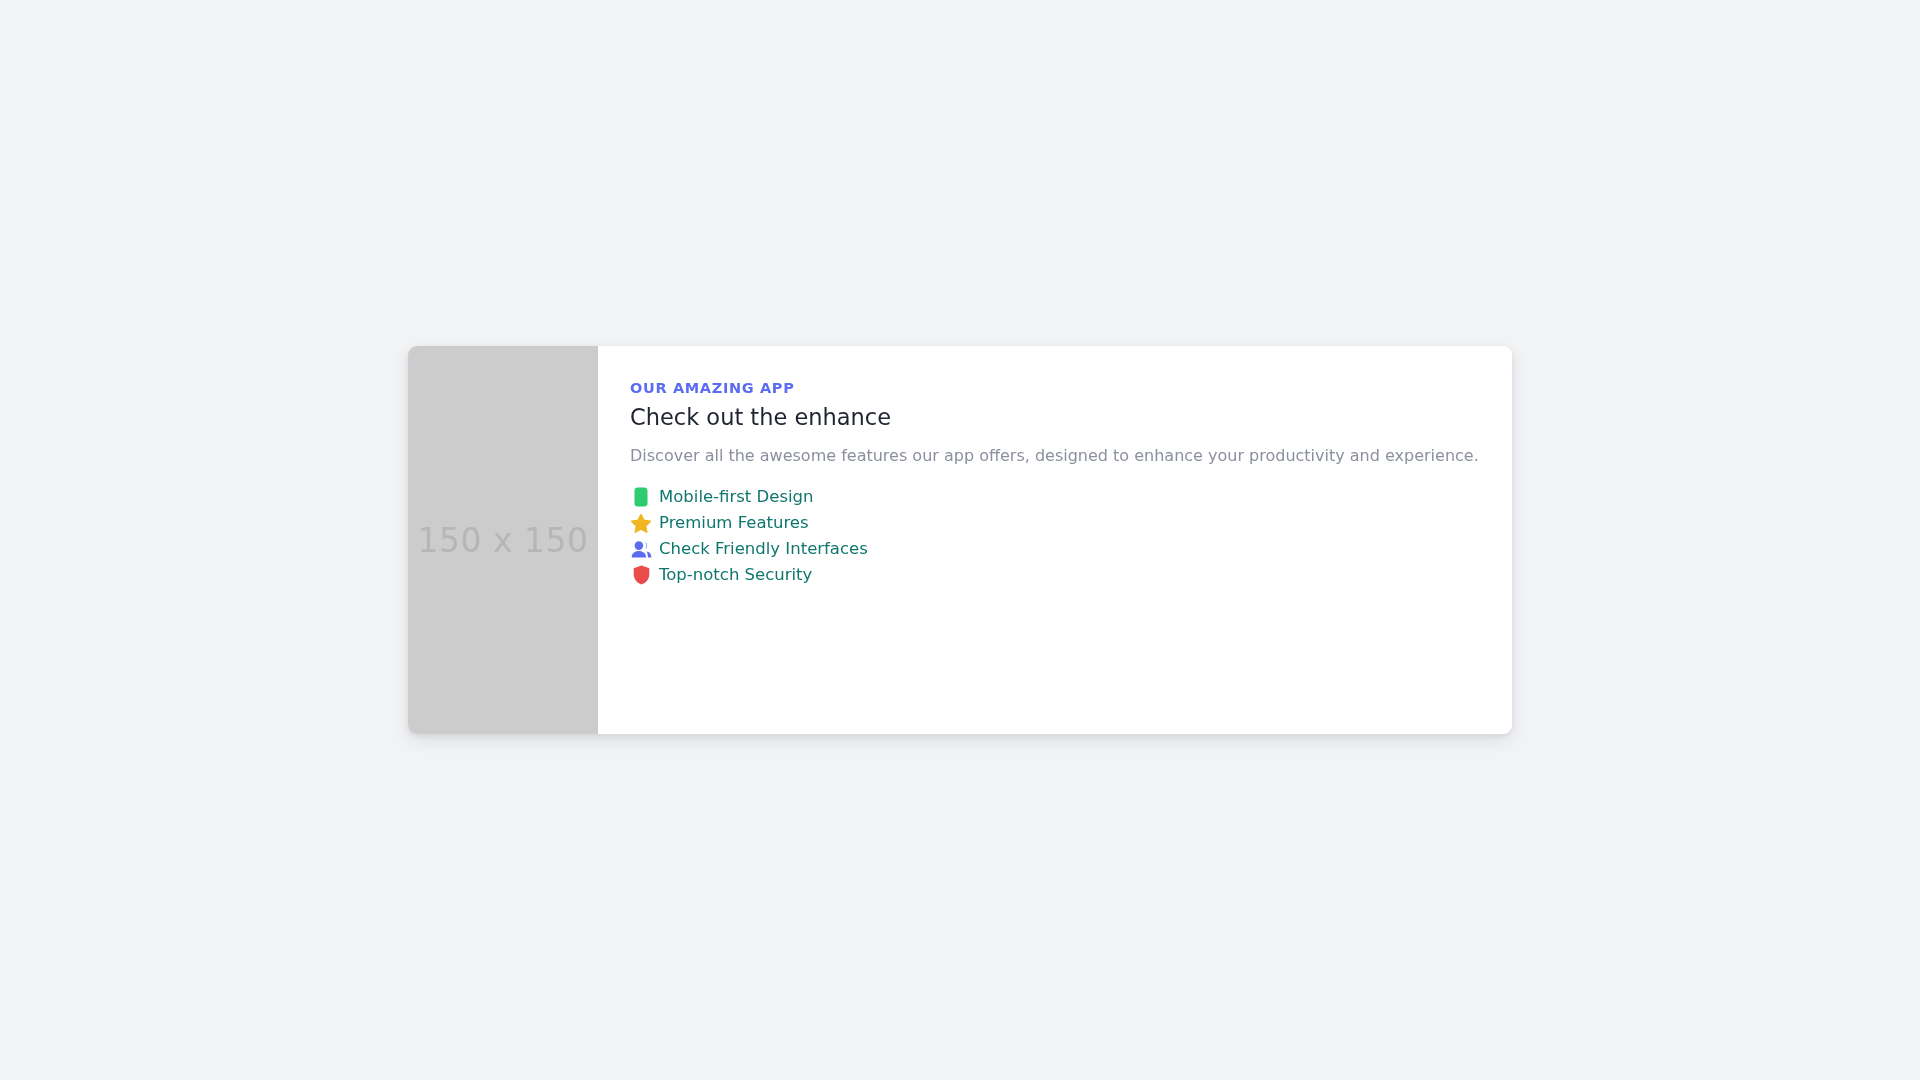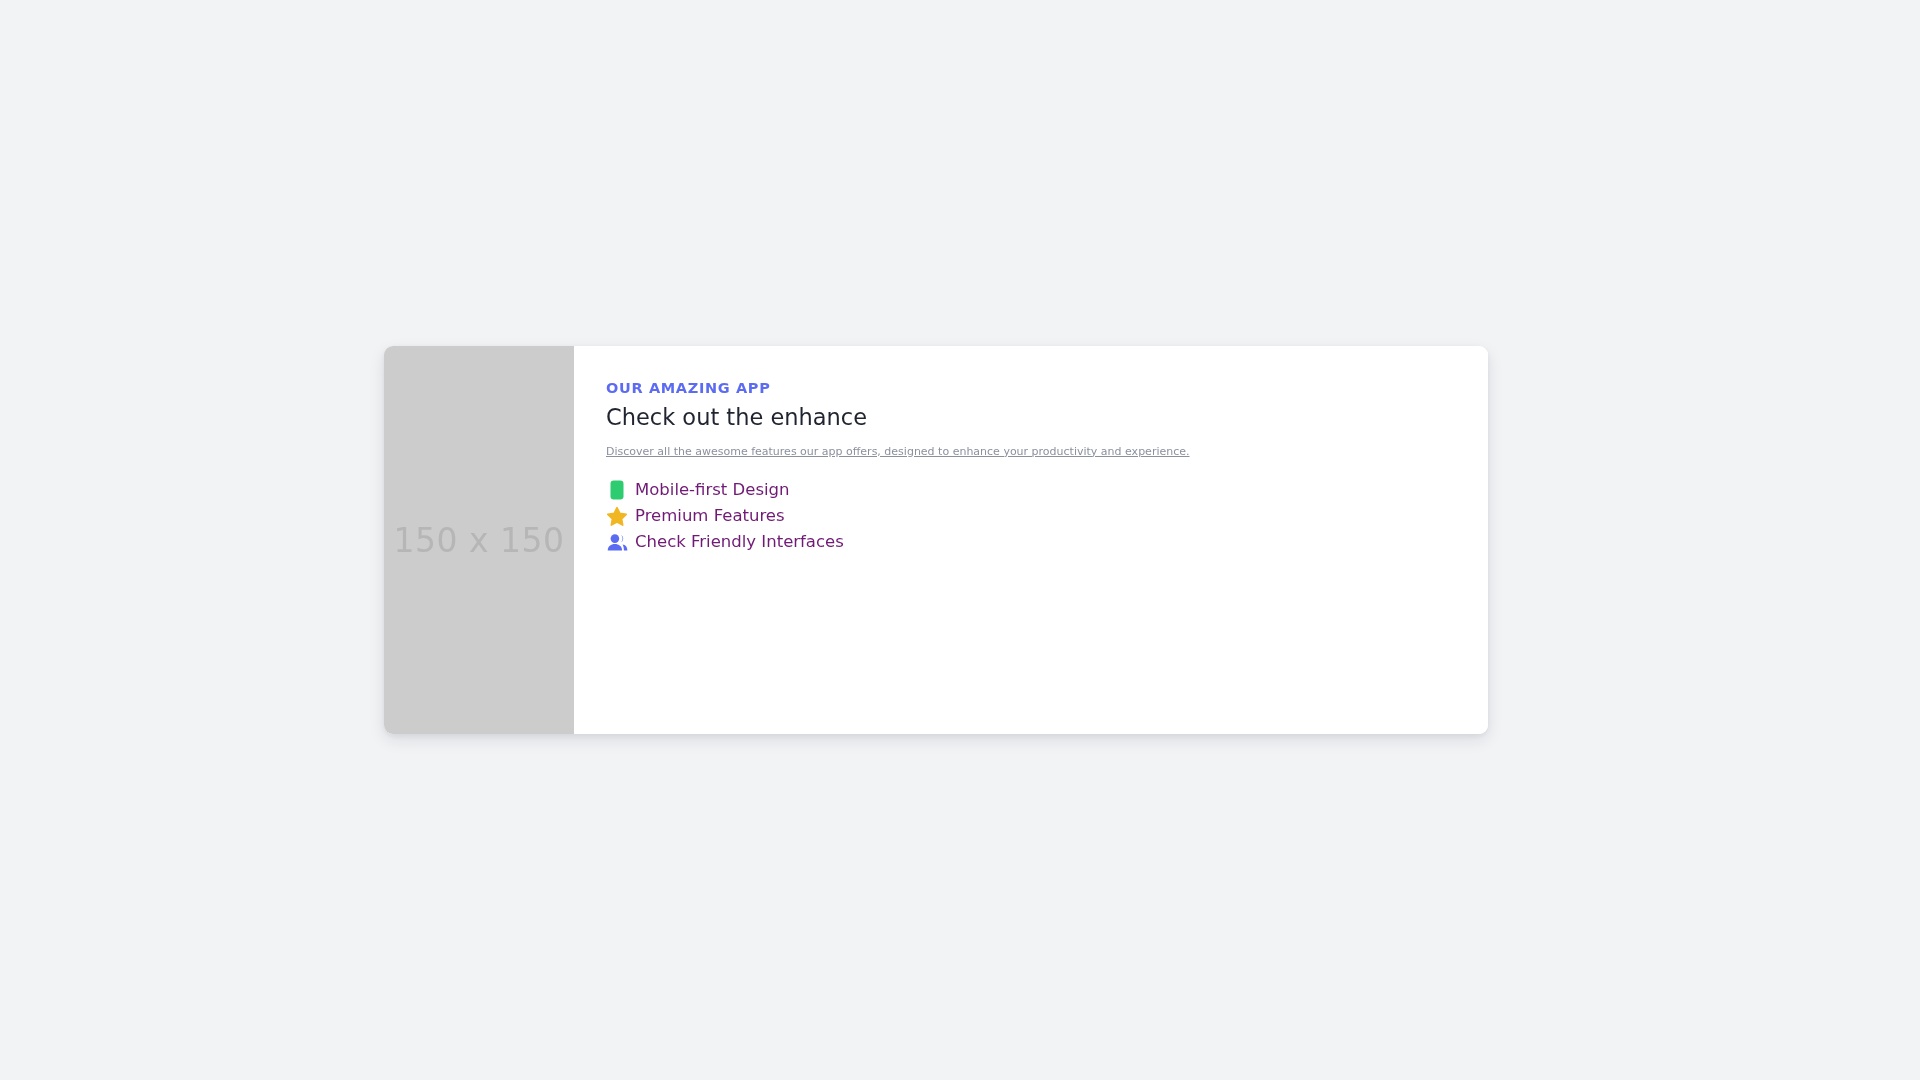--- a/index.html
+++ b/index.html
@@ -15,21 +15,21 @@
   #stage {
     position: relative;
     width: 1920px;
     height: 1080px;
     background: #f2f3f5;
   }
 
   
   .feature-card {
     position: absolute;
-    left: 384px;
+    left: 408px;
     top: 346px;
     width: 1104px;
     height: 388px;
     background: #ffffff;
     border-radius: 9px;
     box-shadow: 0 6px 16px rgba(23, 30, 46, 0.10),
                 0 2px 5px rgba(23, 30, 46, 0.06);
     display: flex;
     align-items: stretch;
     overflow: hidden;
@@ -76,25 +76,24 @@
   .card-title {
     color: #1f2430;
     font-size: 22.5px;
     font-weight: 400;
     line-height: 1.25;
     margin: 0 0 13px 0;
   }
 
   .card-desc {
     color: #8a909e;
-    font-size: 11px;
+    font-size: 16px;
     font-weight: 400;
     line-height: 1.35;
     margin: 0 0 18px 0;
-    text-decoration: underline;
   }
 
   
   .feature-list {
     list-style: none;
     margin: 0;
     padding: 0;
   }
 
   .feature-item {
@@ -112,21 +111,21 @@
     align-items: center;
     justify-content: center;
     margin-right: 7px;
   }
 
   .feature-icon svg {
     display: block;
   }
 
   .feature-text {
-    color: #701a75;
+    color: #0f766e;
     font-size: 16.5px;
     font-weight: 400;
     line-height: 1;
     white-space: nowrap;
   }
 </style>
 </head>
 <body>
 
 <div id="stage">
@@ -170,19 +169,27 @@
             <svg width="21" height="17" viewBox="0 0 21 17" aria-hidden="true">
               <circle cx="7.9" cy="4.6" r="4.3" fill="#5c6cf2"></circle>
               <path d="M0.7 16.6 C0.7 12.4 4.0 10.1 7.9 10.1 C11.8 10.1 15.1 12.4 15.1 16.6 Z" fill="#5c6cf2"></path>
               <path d="M14.1 1.0 A4.1 4.1 0 0 1 14.1 8.2 A5.6 5.6 0 0 0 14.1 1.0 Z" fill="#5c6cf2"></path>
               <path d="M15.6 10.4 C18.6 10.8 20.4 12.9 20.4 16.6 L16.9 16.6 C16.9 14.0 16.5 11.9 15.6 10.4 Z" fill="#5c6cf2"></path>
             </svg>
           </span>
           <span class="feature-text">Check Friendly Interfaces</span>
         </li>
 
+        <li class="feature-item">
+          <span class="feature-icon">
+            <svg width="17" height="20" viewBox="0 0 17 20" aria-hidden="true">
+              <path d="M8.5 0.6 L16.3 3.2 L16.3 9.2 C16.3 14.2 12.9 18.0 8.5 19.4 C4.1 18.0 0.7 14.2 0.7 9.2 L0.7 3.2 Z" fill="#ea4b4b"></path>
+            </svg>
+          </span>
+          <span class="feature-text">Top-notch Security</span>
+        </li>
 
       </ul>
 
     </div>
   </div>
 
 </div>
 
 </body></html>

